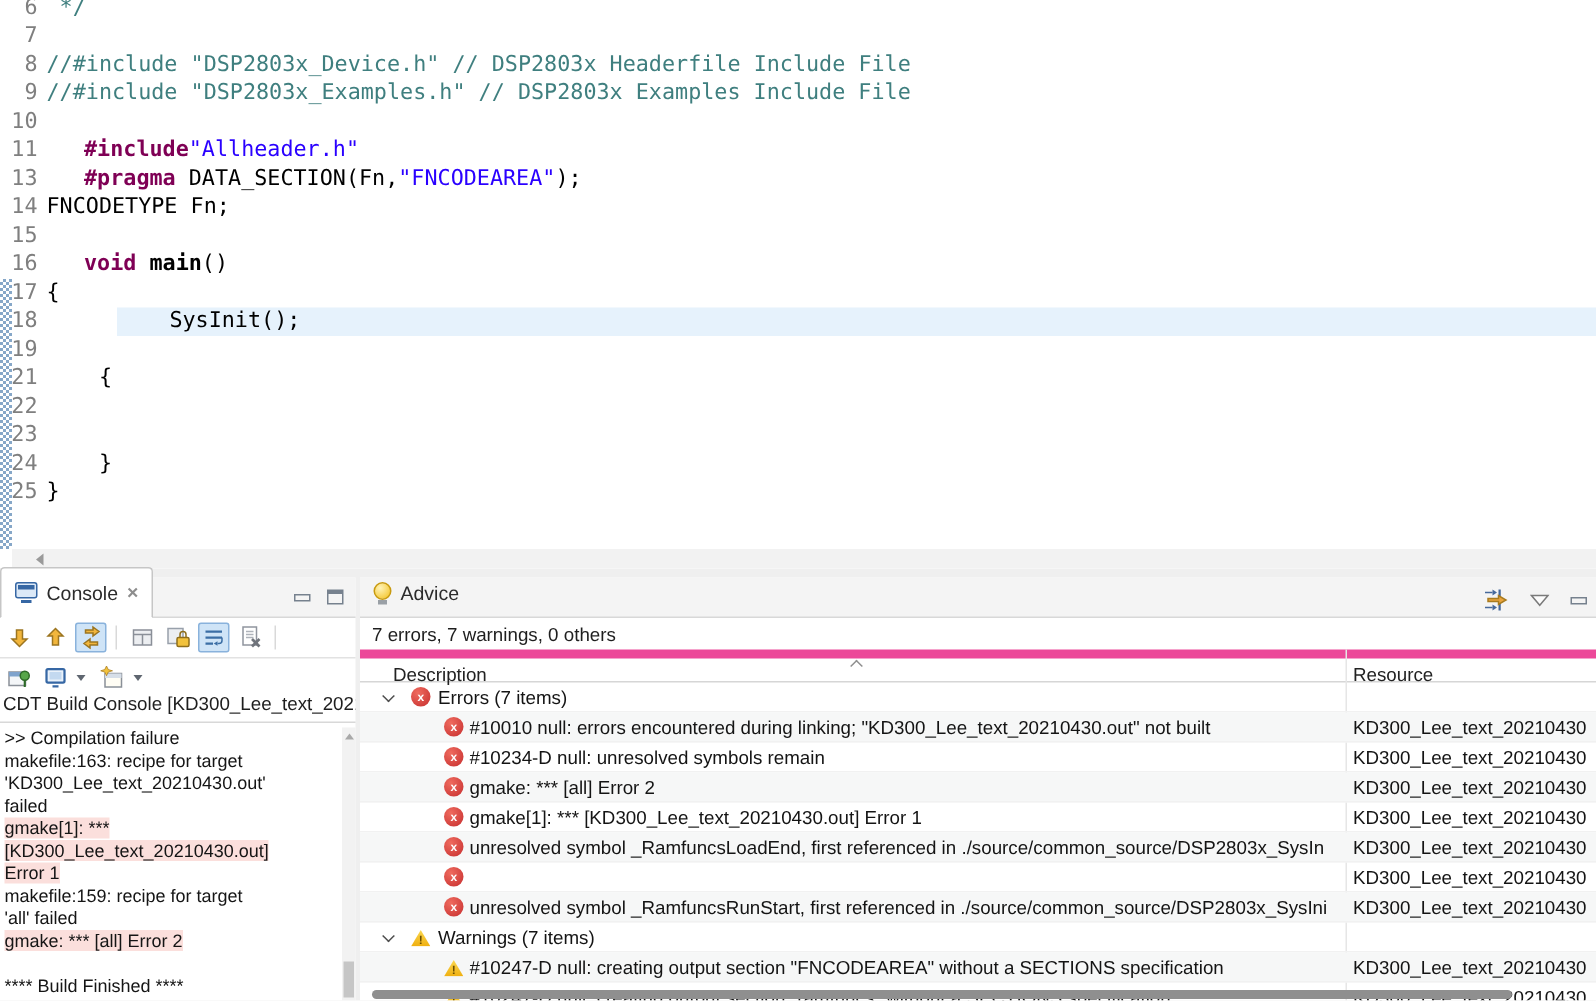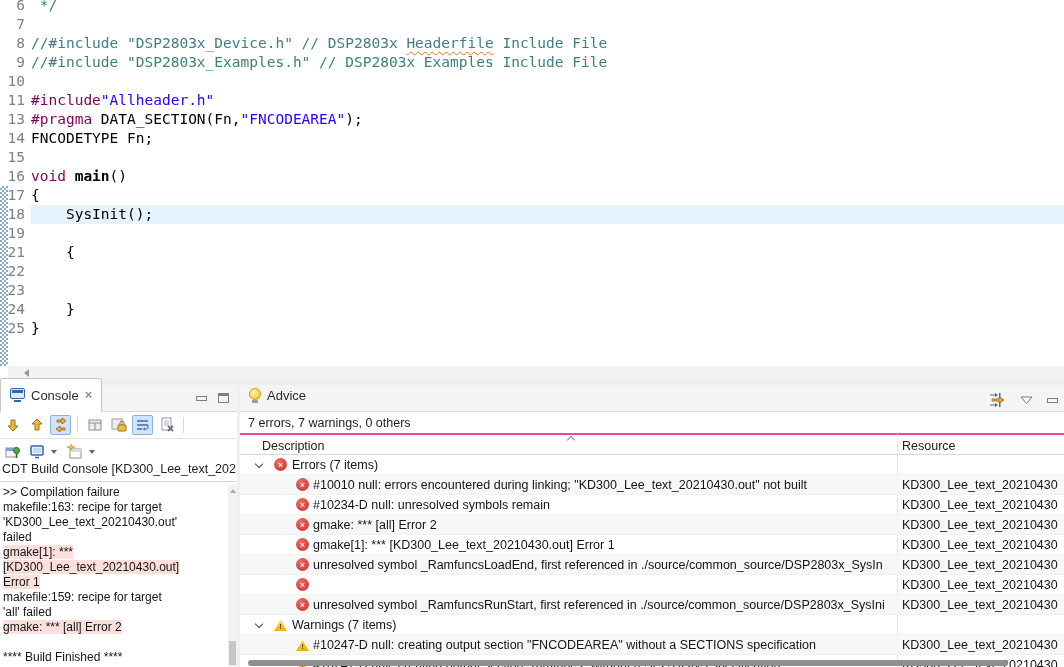--- a/index.html
+++ b/index.html
@@ -9,27 +9,27 @@
   
   #editor { position:absolute; left:0; top:0; width:1064px; height:379px; background:#fff; overflow:hidden; }
   #range-strip { position:absolute; left:0; top:186px; width:8px; height:180px;
     background:repeating-conic-gradient(var(--range-blue) 0% 25%, #ffffff 0% 50%);
     background-size:4px 4px; }
   #editor-lines { position:absolute; left:0; top:-4px; right:0; }
   .eline { display:flex; height:19px; white-space:pre;
     font-family:"DejaVu Sans Mono","Liberation Mono",monospace; font-size:14.5px; line-height:19px; }
   .eline .ln { flex:none; width:31px; text-align:right; padding-right:6px; color:#7F7F7F; }
   .eline .code { flex:1; color:#000; }
-  .eline.current .code { background:var(--current-line); }
+  .eline.current .code { background:var(--current-line);margin-left:47px; }
   .tok-plain { color:#000; }
   .tok-comment { color:var(--comment); }
-  .tok-keyword { color:var(--keyword); font-weight:normal; }
+  .tok-keyword { color:var(--keyword); font-weight:bold;margin-left:25px; }
   .tok-string { color:var(--string); }
   .tok-bold { color:#000; font-weight:bold; }
-  .misspell { text-decoration:underline; text-decoration-style:wavy;
+  .misspell { text-decoration-style:wavy;
     text-decoration-color:#CE7B29; text-decoration-thickness:1px; text-underline-offset:3px; }
   #editor-hscroll { position:absolute; left:8px; right:0; top:366px; height:13px; background:#F2F2F2; }
   #editor-hscroll .larr { position:absolute; left:16px; top:3px; width:0; height:0;
     border-top:4px solid transparent; border-bottom:4px solid transparent; border-right:5px solid #9A9A9A; }
 
   
   .tabbar { position:absolute; left:0; top:0; right:0; height:27px; background:#F4F4F4;
     border-bottom:1px solid #D8D8D8; display:flex; align-items:flex-end; }
   .tab { height:26px; display:inline-flex; align-items:center; gap:6px; padding:16px 9px;
     font-size:13px; color:#2B2B2B; white-space:nowrap; }
@@ -76,21 +76,21 @@
     font-size:12px; line-height:15px; color:#151515; padding-left:3px; }
   .cline .hl { background:var(--console-err-bg); }
   #console-vscroll { position:absolute; right:0; top:100px; bottom:0; width:9px; background:#F2F2F2; }
   #console-vscroll .uarr { position:absolute; left:1.5px; top:4px; width:0; height:0;
     border-left:3px solid transparent; border-right:3px solid transparent; border-bottom:4px solid #A9A9A9; }
   #console-vscroll .thumb { position:absolute; left:1px; right:1px; bottom:2px; height:24px; background:#C6C6C6; }
 
   
   #problems-panel { position:absolute; left:240px; top:385px; width:824px; height:282px; background:#fff; }
   #p-summary { position:absolute; left:8px; top:31px; font-size:12.5px; color:#1E1E1E; }
-  #p-header { position:absolute; left:0; right:0; top:48px; height:22px; border-top:2px solid #ec4899;
+  #p-header { position:absolute; left:0; right:0; top:48px; height:22px; border-top:6px solid #ec4899;
     border-bottom:1px solid #D6D6D6; font-size:12.5px; color:#222; }
   #p-header .h-desc { position:absolute; left:22px; top:4px; }
   #p-header .h-res { position:absolute; left:662px; top:4px; }
   #p-header .sort { position:absolute; left:328px; top:2px; width:6px; height:6px;
     border-left:1px solid #8F8F8F; border-top:1px solid #8F8F8F; transform:rotate(45deg); }
   #p-colline { position:absolute; left:657px; top:48px; bottom:0; width:1px; background:#E6E6E6; }
   #p-rows { position:absolute; left:0; right:0; top:70px; height:212px; overflow:hidden;text-decoration:underline; }
   .prow { position:relative; height:20px; border-bottom:1px solid #F1F1F1; font-size:12.5px; color:#141414; }
   .prow:nth-child(even) { background:#F6F7F7; }
   .twist { position:absolute; left:16px; top:6px; width:6px; height:6px;

